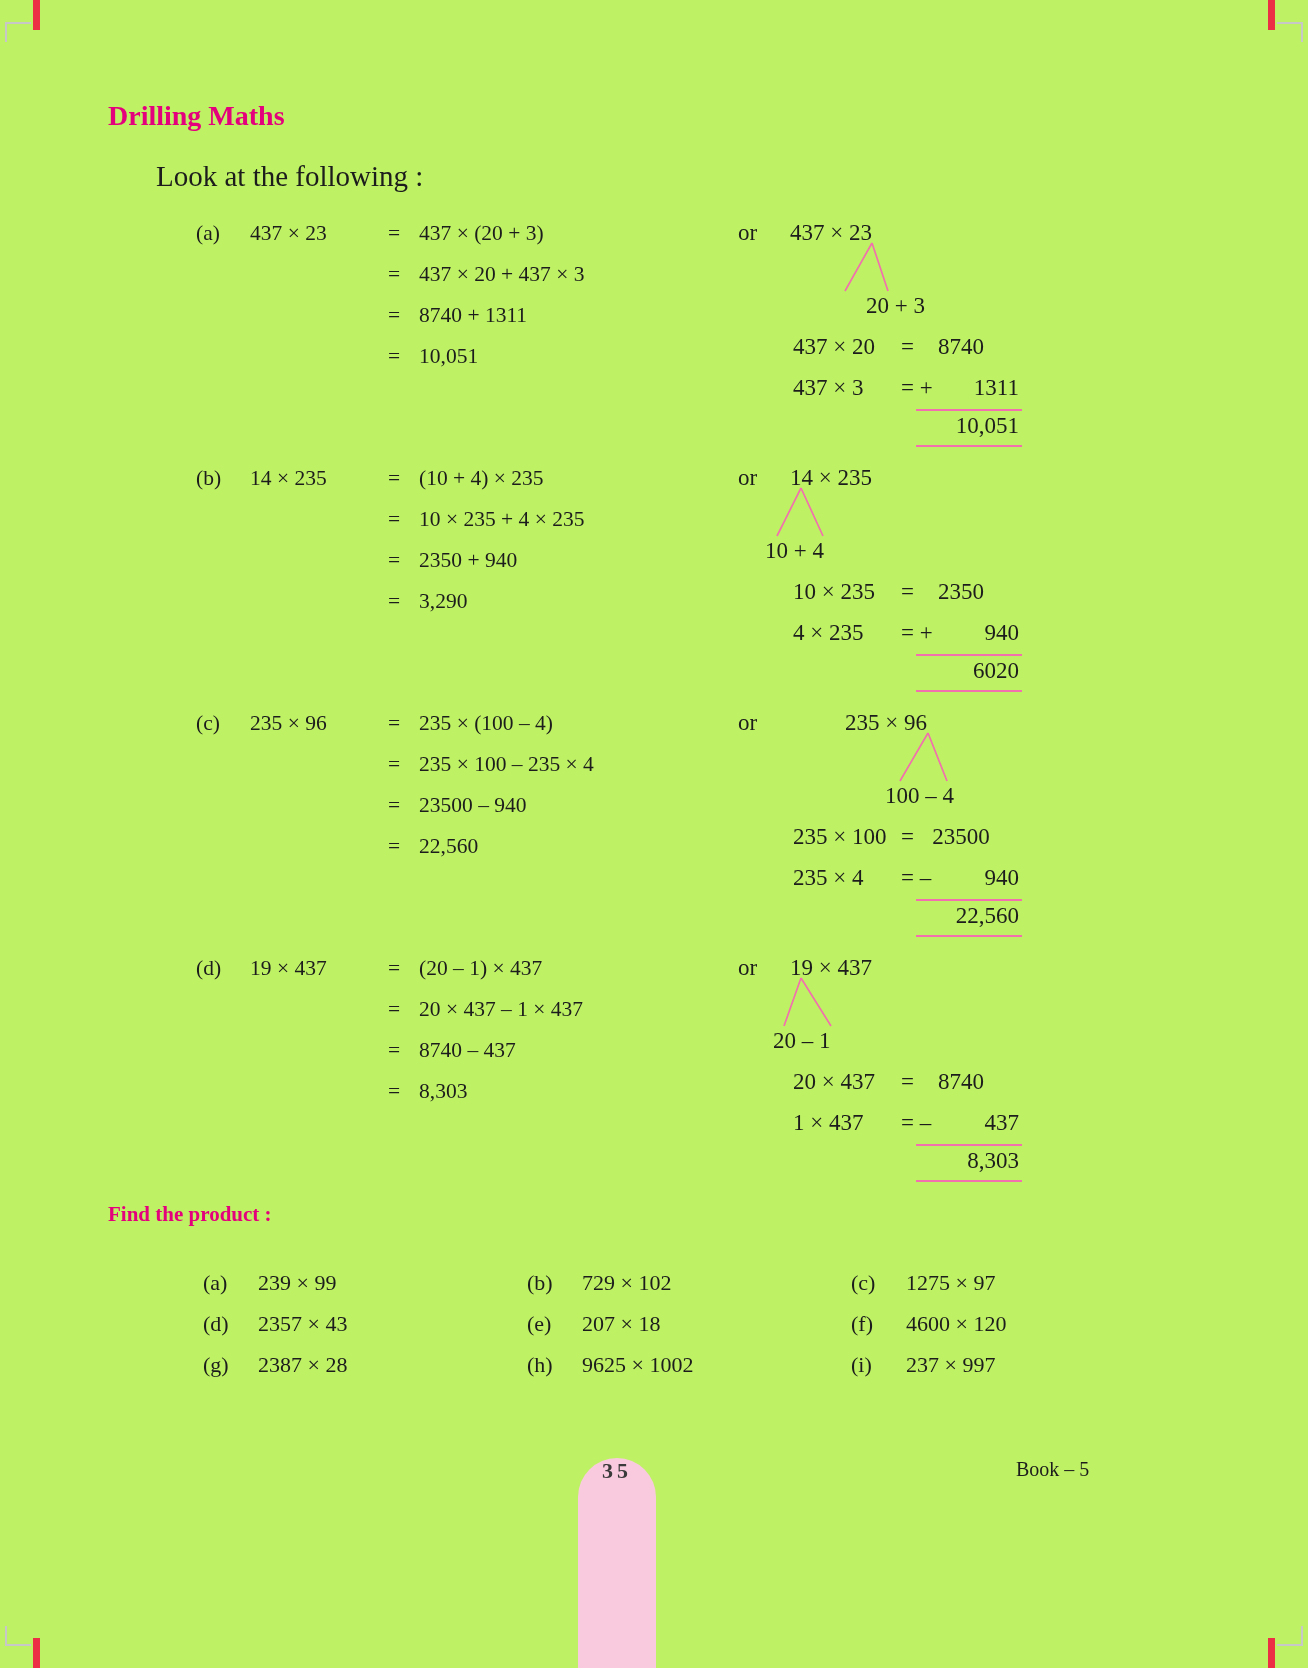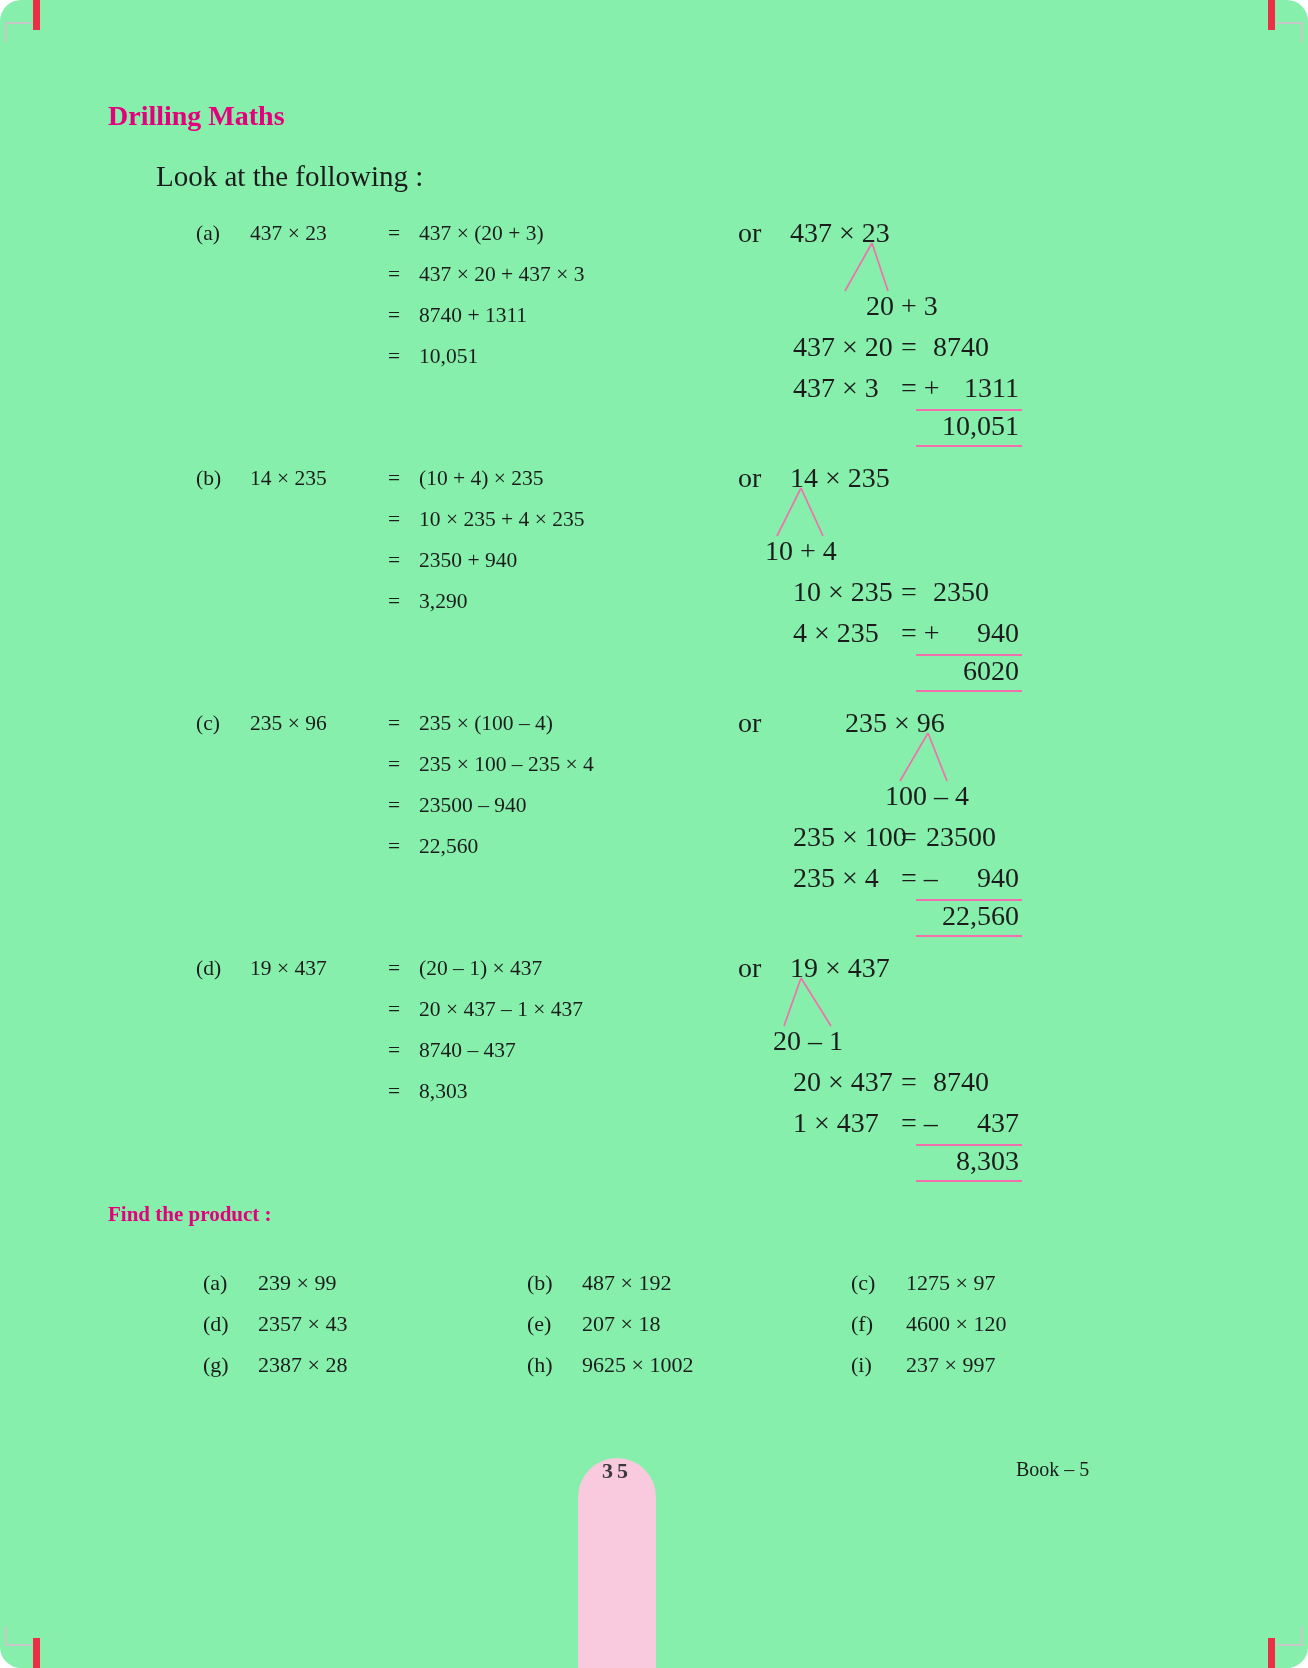--- a/index.html
+++ b/index.html
@@ -1,19 +1,19 @@
 <!DOCTYPE html>
 <html style="--accent-pink: #e4007c; --rule-pink: #f170ad; --edge-red: #ec2f45; --tab-fill: #f9cade;"><head>
 <meta charset="utf-8">
 <style>
   * { margin:0; padding:0; box-sizing:border-box; }
   html,body { background:#ffffff; }
   .page {
-    position:relative; width:1308px; height:1668px; background:#86efac;
-    font-family:"Liberation Serif", serif; color:#1c1c1c; overflow:hidden;border-radius:21px;
+    position:relative; width:1308px; height:1668px; background:#bef264;
+    font-family:"Liberation Serif", serif; color:#1c1c1c; overflow:hidden;
   }
 
   
   .crop { position:absolute; width:26px; height:20px; border:0 solid #c7c7c7; }
   .cm-tl { left:5px;  top:22px;    border-top-width:2px;    border-left-width:2px;  }
   .cm-tr { right:5px; top:22px;    border-top-width:2px;    border-right-width:2px; }
   .cm-bl { left:5px;  bottom:22px; border-bottom-width:2px; border-left-width:2px;  }
   .cm-br { right:5px; bottom:22px; border-bottom-width:2px; border-right-width:2px; }
 
   
@@ -33,21 +33,21 @@
   .example { position:relative; height:245px; }
 
   
   .ex-left { position:absolute; left:196px; top:0; width:540px; }
   .srow { display:flex; align-items:baseline; height:41px; line-height:41px; font-size:21.5px; }
   .c-label { display:inline-block; width:54px;  flex:0 0 54px; }
   .c-expr  { display:inline-block; width:138px; flex:0 0 138px; }
   .c-eq    { display:inline-block; width:31px;  flex:0 0 31px; }
 
   
-  .ex-right { position:absolute; left:738px; top:0; width:300px; height:245px; font-size:28px; line-height:26px; }
+  .ex-right { position:absolute; left:738px; top:0; width:300px; height:245px; font-size:23px; line-height:26px; }
   .ex-right > * { position:absolute; }
   .or      { left:0; top:7px; }
   .t-expr  { top:7px; }
   .t-split { top:80px; }
   .branches { left:0; top:0; width:300px; height:245px; }
   .branches path { stroke:var(--rule-pink,#f170ad); stroke-width:1.7; fill:none; }
   .s-expr { left:55px; }
   .s-op   { left:163px; }
   .s-val  { left:165px; width:116px; text-align:right; }
   .s1 { top:121px;text-align:center; }
@@ -291,21 +291,21 @@
 
   <h2 class="find-heading">Find the product :</h2>
 
   <div class="products">
     <div class="p-item">
       <span class="p-label">(a)</span>
       <span class="p-expr">239 × 99</span>
     </div>
     <div class="p-item">
       <span class="p-label">(b)</span>
-      <span class="p-expr">487 × 192</span>
+      <span class="p-expr">729 × 102</span>
     </div>
     <div class="p-item">
       <span class="p-label">(c)</span>
       <span class="p-expr">1275 × 97</span>
     </div>
     <div class="p-item">
       <span class="p-label">(d)</span>
       <span class="p-expr">2357 × 43</span>
     </div>
     <div class="p-item">

